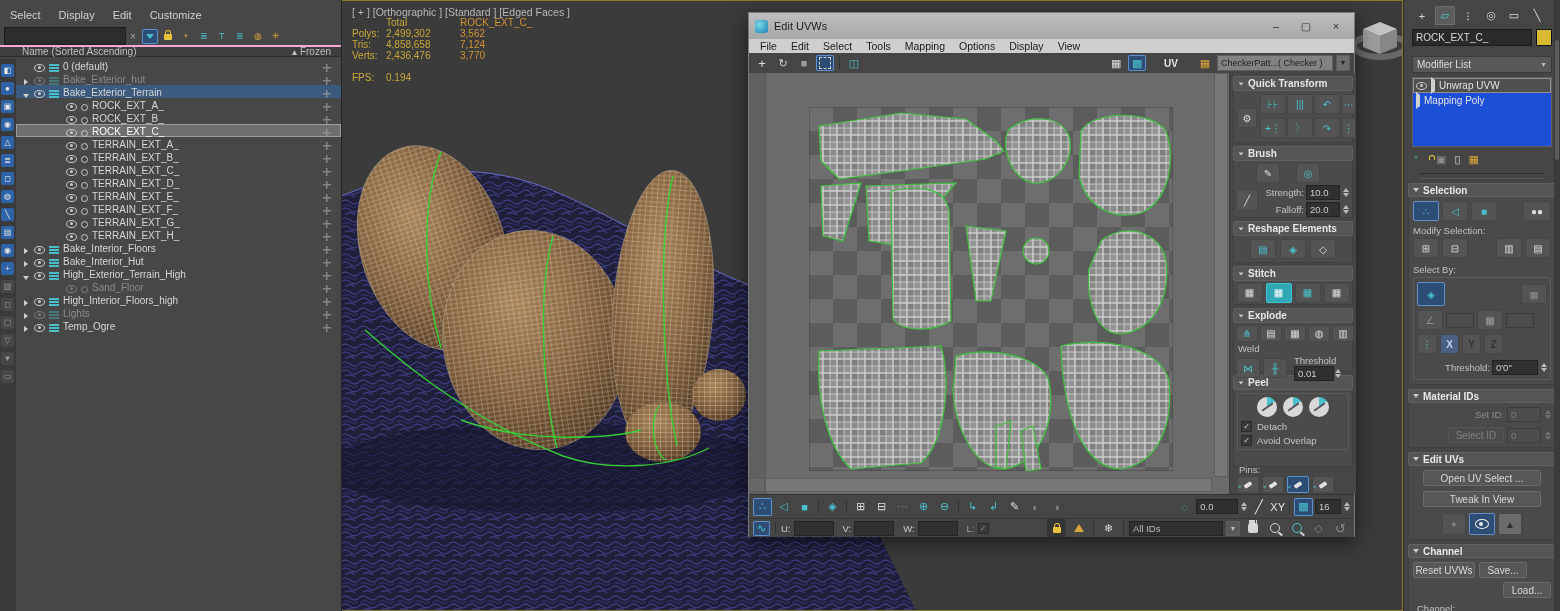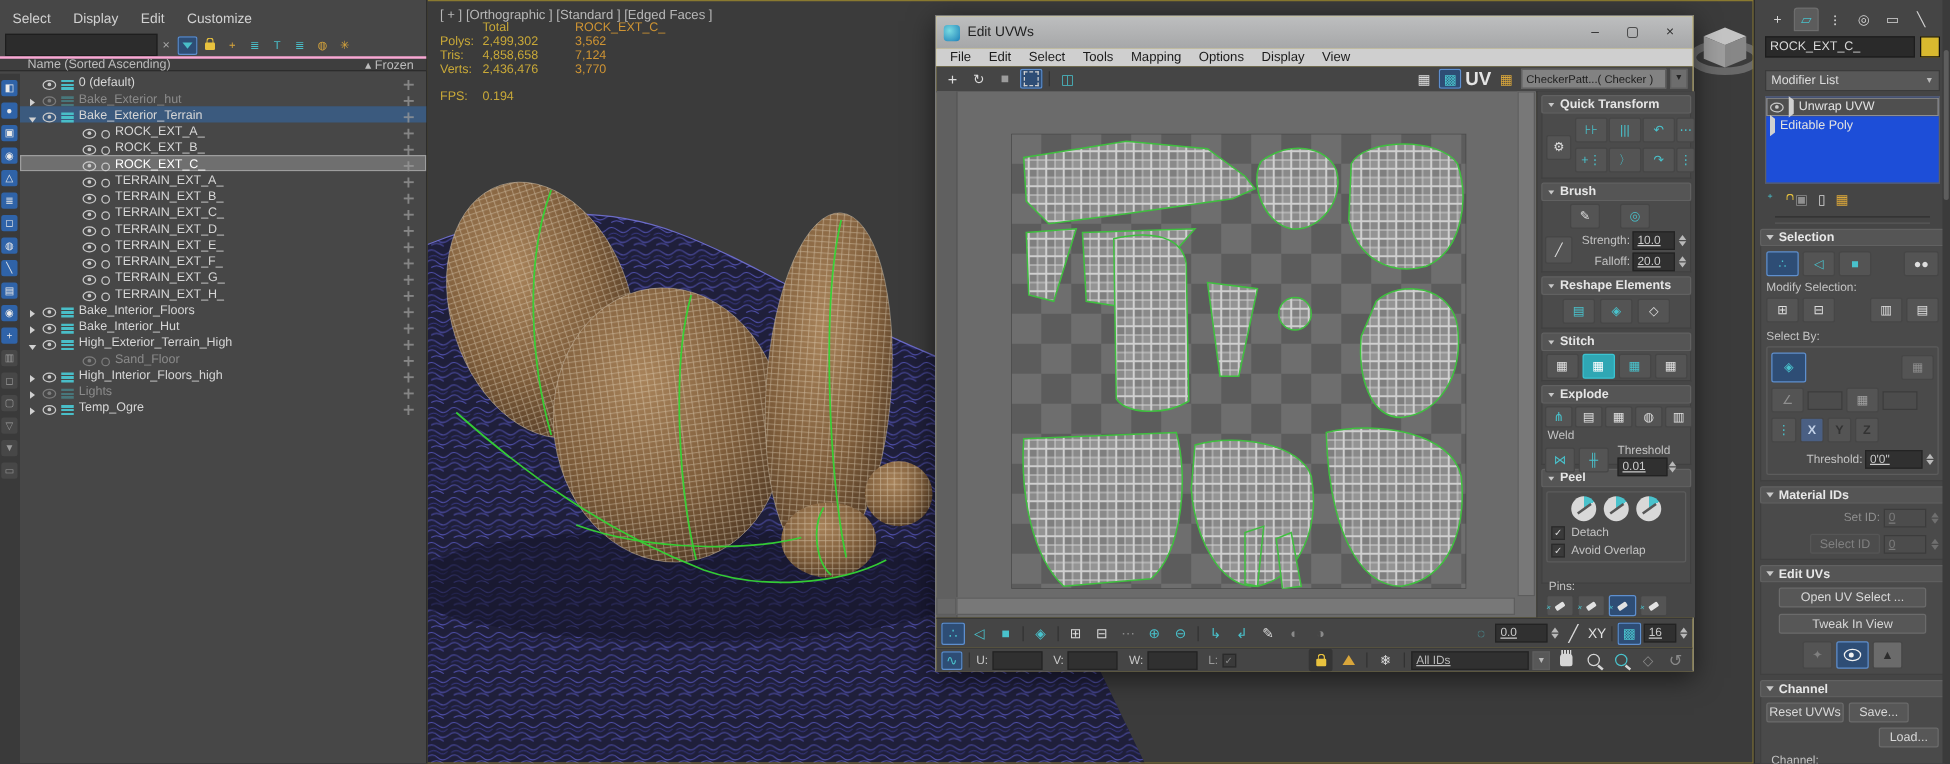--- a/index.html
+++ b/index.html
@@ -5,21 +5,21 @@
   html,body{margin:0;padding:0;background:#2e2e2e;font-family:"Liberation Sans",sans-serif;}
   #app{position:relative;width:1560px;height:611px;overflow:hidden;background:#3c3c3c;color:#d0d0d0;font-size:10px;-webkit-font-smoothing:antialiased;}
   .abs{position:absolute;}
   .flx{display:flex;align-items:center;}
   .sep{width:1px;height:12px;background:#323232;margin:0 2px;}
   .spin{display:inline-flex;flex-direction:column;justify-content:center;gap:1px;margin-left:1px;}
   .spin i{width:0;height:0;border-left:3px solid transparent;border-right:3px solid transparent;}
   .spin i.up{border-bottom:4px solid #b9b9b9;}
   .spin i.dn{border-top:4px solid #b9b9b9;}
   .spin.dim i.up{border-bottom-color:#6f6f6f;} .spin.dim i.dn{border-top-color:#6f6f6f;}
-  .fld{background:#303030;border:1px solid #232323;color:#cccccc;height:13px;line-height:13px;padding:0 3px;font-size:9.5px;text-decoration:underline;}
+  .fld{background:#303030;border:1px solid #232323;color:#cccccc;height:13px;line-height:13px;padding:0 3px;font-size:9.5px;}
   .fld.dis{background:#4c4c4c;color:#7d7d7d;border-color:#3c3c3c;}
   .btn{background:#575757;border:1px solid #6b6b6b;border-radius:2px;color:#d8d8d8;font-size:10px;text-align:center;line-height:15px;height:16px;box-sizing:border-box;cursor:default;}
   .btn.dis{background:#4c4c4c;border-color:#565656;color:#808080;}
   
   #scene{left:0;top:0;width:341px;height:611px;background:#474747;border-right:1px solid #262626;}
   #scene-menu{left:10px;top:9px;gap:0;font-size:11px;color:#d2d2d2;}
   #scene-menu .mi{margin-right:18px;}
   .search{width:116px;height:14px;background:#2c2c2c;border:1px solid #1e1e1e;color:#cccccc;font-size:10px;}
   .fico{width:16px;height:15px;border-radius:2px;display:inline-flex;align-items:center;justify-content:center;font-size:9px;margin-left:2px;}
   .fico.act{background:#2e4d75;box-shadow:inset 0 0 0 1px #5e8fce;}
@@ -464,21 +464,21 @@
       <span class="ti">↻</span>
       <span class="ti" style="color:#9c9c9c;">■</span>
       <span class="ti act">
           <span class="dashsq"></span>
         </span>
       <span class="sep"></span>
       <span class="ti teal">◫</span>
       <span class="tb-sp"></span>
       <span class="ti">▦</span>
       <span class="ti act teal">▩</span>
-      <span style="color:#e4e4e4;font-weight:bold;font-size:15px;margin:0 0;">UV</span>
+      <span style="color:#e4e4e4;font-weight:bold;font-size:10px;margin:0 15px;">UV</span>
       <span class="ti ylw" style="color:#d9a63b;">▦</span>
       <span class="uvdd">CheckerPatt...( Checker )</span>
       <span class="ddbtn">▼</span>
     </div>
 
     <div class="abs" id="uvcanvas">
       <div class="abs" id="uvstrip"></div>
       <svg class="abs" id="uvsq" width="364" height="364" viewBox="0 0 364 364">
         <defs>
           <pattern id="chk" width="48" height="48" patternUnits="userSpaceOnUse">
@@ -746,21 +746,21 @@
         <span style="font-size:7px;color:#bbbbbb;">▼</span>
       </div>
       <div class="stack" id="mod-stack">
           <div class="stkrow sel">
             <span class="eye"></span>
             <span><span class="arw-r"></span></span>
             <span>Unwrap UVW</span>
           </div>
           <div class="stkrow">
             <span><span class="arw-r"></span></span>
-            <span>Editable Poly</span>
+            <span>Mapping Poly</span>
           </div>
         </div>
       <div class="stktools">
         <span class="sticon"><span class="pinshape" style="background:#d8d8d8;"></span></span>
         <span class="sticon"><span class="locki" style="background:#49c2cc;"></span></span>
         <span class="sticon" style="color:#8f8f8f;">▣</span>
         <span class="sticon">▯</span>
         <span class="sticon" style="color:#d9a63b;">▦</span>
       </div>
       <div class="splitter"></div>

